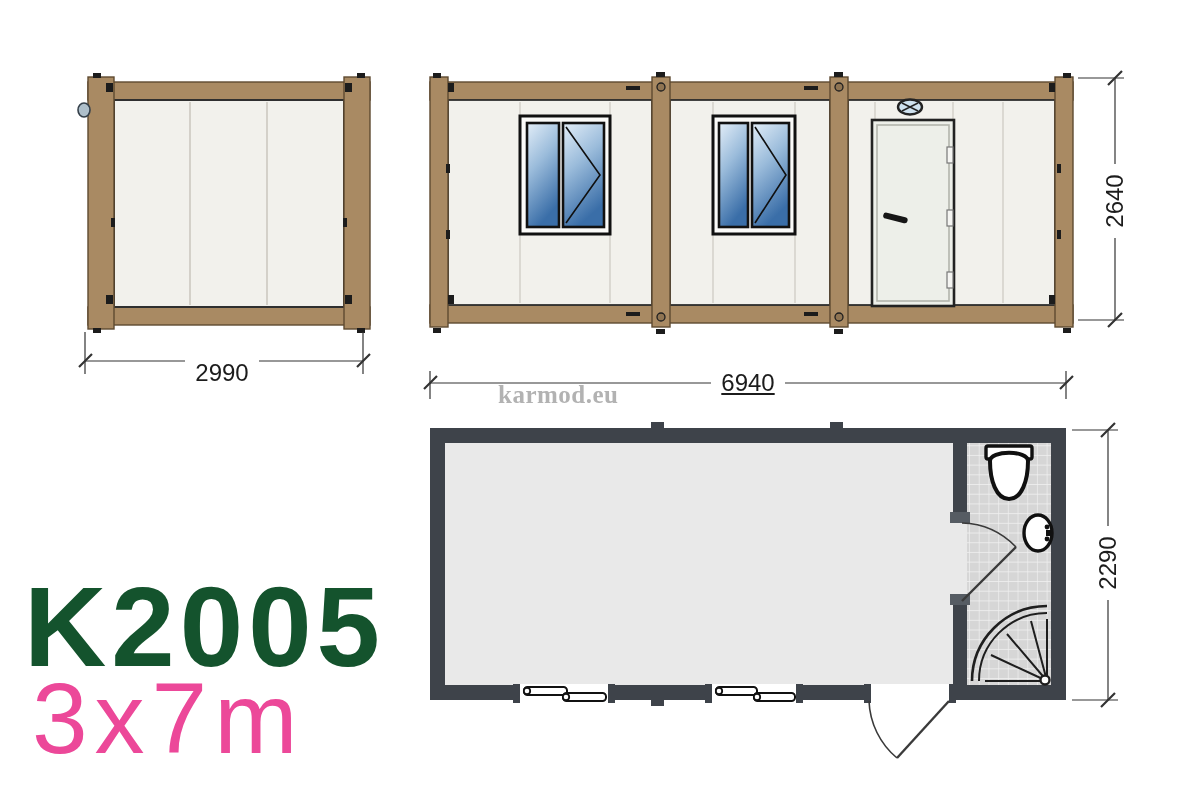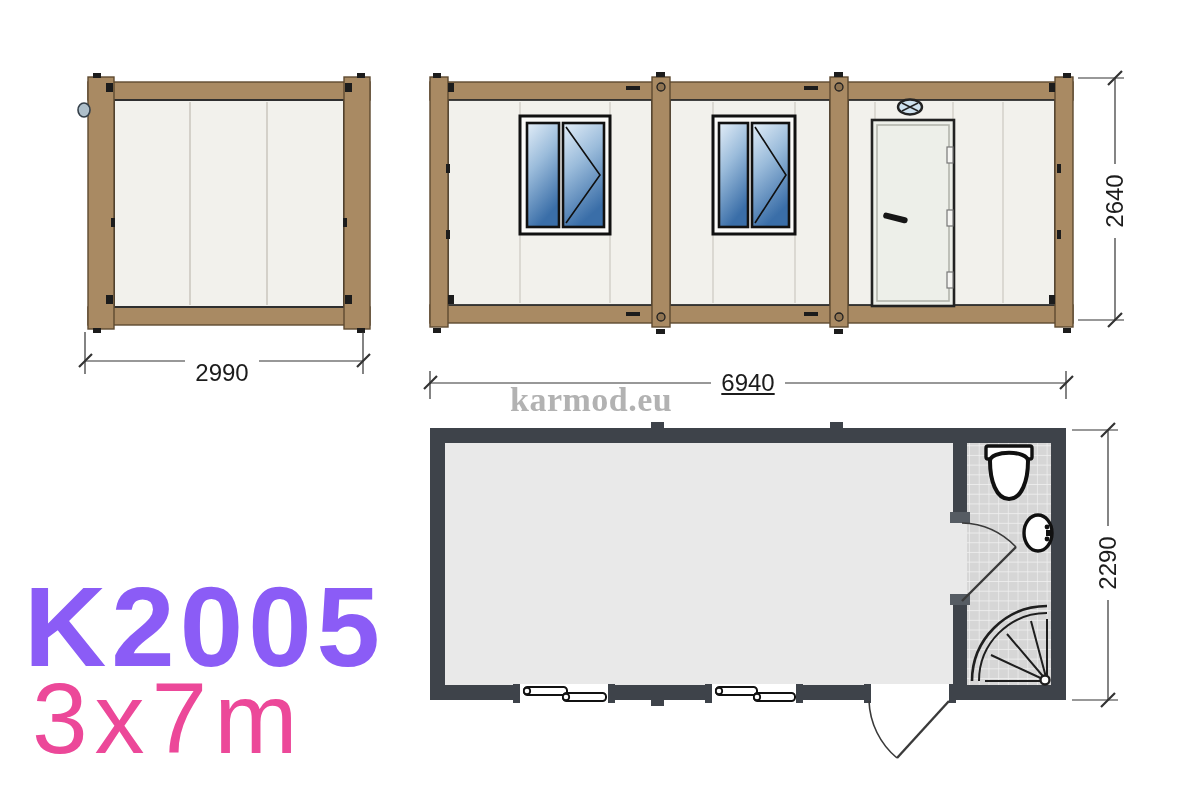--- a/index.html
+++ b/index.html
@@ -19,35 +19,35 @@
     text-align:center;
     width:74px;
     letter-spacing:0px;
   }
   .dim.vert{
     transform:rotate(-90deg);
     transform-origin:50% 50%;
   }
   .watermark{
     position:absolute;
-    left:510px;top:381px;
+    left:498px;top:381px;
     font-family:"Liberation Serif", serif;
-    font-size:34px;
+    font-size:25px;
     font-weight:600;
     color:#b2b2b2;
     letter-spacing:0.5px;
   }
   .model-code{
     position:absolute;
     left:24px;top:570px;
     font-size:114px;
     font-weight:700;
     line-height:1;
     letter-spacing:5px;
-    color:#8b5cf6;
+    color:#14532d;
   }
   .size-label{
     position:absolute;
     left:24px;top:668px;
     font-size:100px;
     font-weight:400;
     line-height:1;
     letter-spacing:7px;
     color:#ec4899;
     margin-left:8px;

